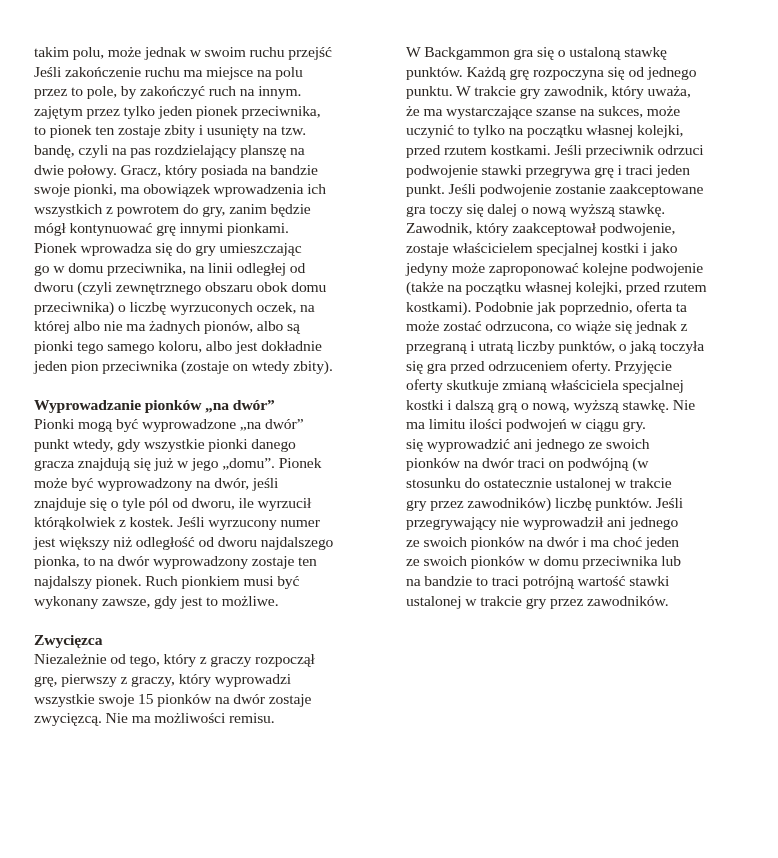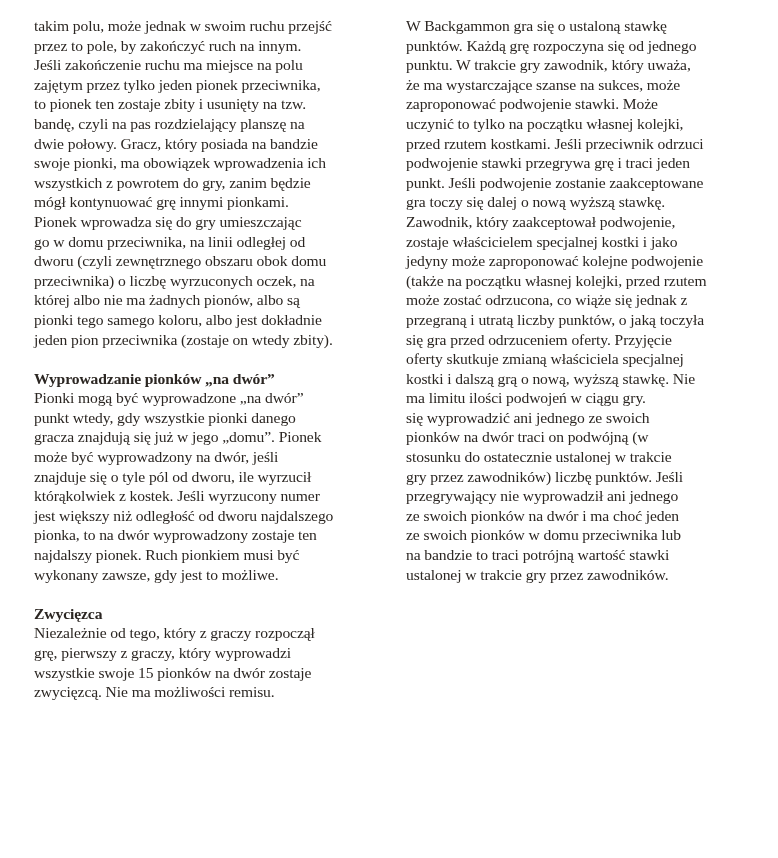--- a/index.html
+++ b/index.html
@@ -10,39 +10,39 @@
     body {
       width: 778px;
       height: 858px;
       position: relative;
       overflow: hidden;
       font-family: "Liberation Serif", "DejaVu Serif", serif;
       color: #2b2622;
     }
     .column {
       position: absolute;
-      top: 16px;
+      top: 42px;
       font-size: 15.6px;
       line-height: 19.6px;
       letter-spacing: -0.1px;
     }
     .col-left { left: 34px; width: 350px; }
     .col-right { left: 406px; width: 355px; }
     .line { display: block; white-space: nowrap; }
     .heading { font-weight: bold; }
     .gap { display: block; height: 19.6px; }
   </style>
 </head>
 <body>
 
 <div class="column col-left">
   <div id="intro">
       <span class="line">takim polu, może jednak w swoim ruchu przejść</span>
+      <span class="line">Jeśli zakończenie ruchu ma miejsce na polu</span>
       <span class="line">przez to pole, by zakończyć ruch na innym.</span>
-      <span class="line">Jeśli zakończenie ruchu ma miejsce na polu</span>
       <span class="line">zajętym przez tylko jeden pionek przeciwnika,</span>
       <span class="line">to pionek ten zostaje zbity i usunięty na tzw.</span>
       <span class="line">bandę, czyli na pas rozdzielający planszę na</span>
       <span class="line">dwie połowy. Gracz, który posiada na bandzie</span>
       <span class="line">swoje pionki, ma obowiązek wprowadzenia ich</span>
       <span class="line">wszystkich z powrotem do gry, zanim będzie</span>
       <span class="line">mógł kontynuować grę innymi pionkami.</span>
       <span class="line">Pionek wprowadza się do gry umieszczając</span>
       <span class="line">go w domu przeciwnika, na linii odległej od</span>
       <span class="line">dworu (czyli zewnętrznego obszaru obok domu</span>
@@ -79,30 +79,30 @@
   </div>
 </div>
 
 <div class="column col-right">
   <div>
     <div id="doubling">
         <span class="line">W Backgammon gra się o ustaloną stawkę</span>
         <span class="line">punktów. Każdą grę rozpoczyna się od jednego</span>
         <span class="line">punktu. W trakcie gry zawodnik, który uważa,</span>
         <span class="line">że ma wystarczające szanse na sukces, może</span>
-        <span class="line">zaproponować podwojenie stawki. Może</span>
         <span class="line">uczynić to tylko na początku własnej kolejki,</span>
         <span class="line">przed rzutem kostkami. Jeśli przeciwnik odrzuci</span>
         <span class="line">podwojenie stawki przegrywa grę i traci jeden</span>
         <span class="line">punkt. Jeśli podwojenie zostanie zaakceptowane</span>
         <span class="line">gra toczy się dalej o nową wyższą stawkę.</span>
         <span class="line">Zawodnik, który zaakceptował podwojenie,</span>
         <span class="line">zostaje właścicielem specjalnej kostki i jako</span>
         <span class="line">jedyny może zaproponować kolejne podwojenie</span>
         <span class="line">(także na początku własnej kolejki, przed rzutem</span>
+        <span class="line">kostkami). Podobnie jak poprzednio, oferta ta</span>
         <span class="line">może zostać odrzucona, co wiąże się jednak z</span>
         <span class="line">przegraną i utratą liczby punktów, o jaką toczyła</span>
         <span class="line">się gra przed odrzuceniem oferty. Przyjęcie</span>
         <span class="line">oferty skutkuje zmianą właściciela specjalnej</span>
         <span class="line">kostki i dalszą grą o nową, wyższą stawkę. Nie</span>
         <span class="line">ma limitu ilości podwojeń w ciągu gry.</span>
         <span class="line">się wyprowadzić ani jednego ze swoich</span>
         <span class="line">pionków na dwór traci on podwójną (w</span>
         <span class="line">stosunku do ostatecznie ustalonej w trakcie</span>
         <span class="line">gry przez zawodników) liczbę punktów. Jeśli</span>

